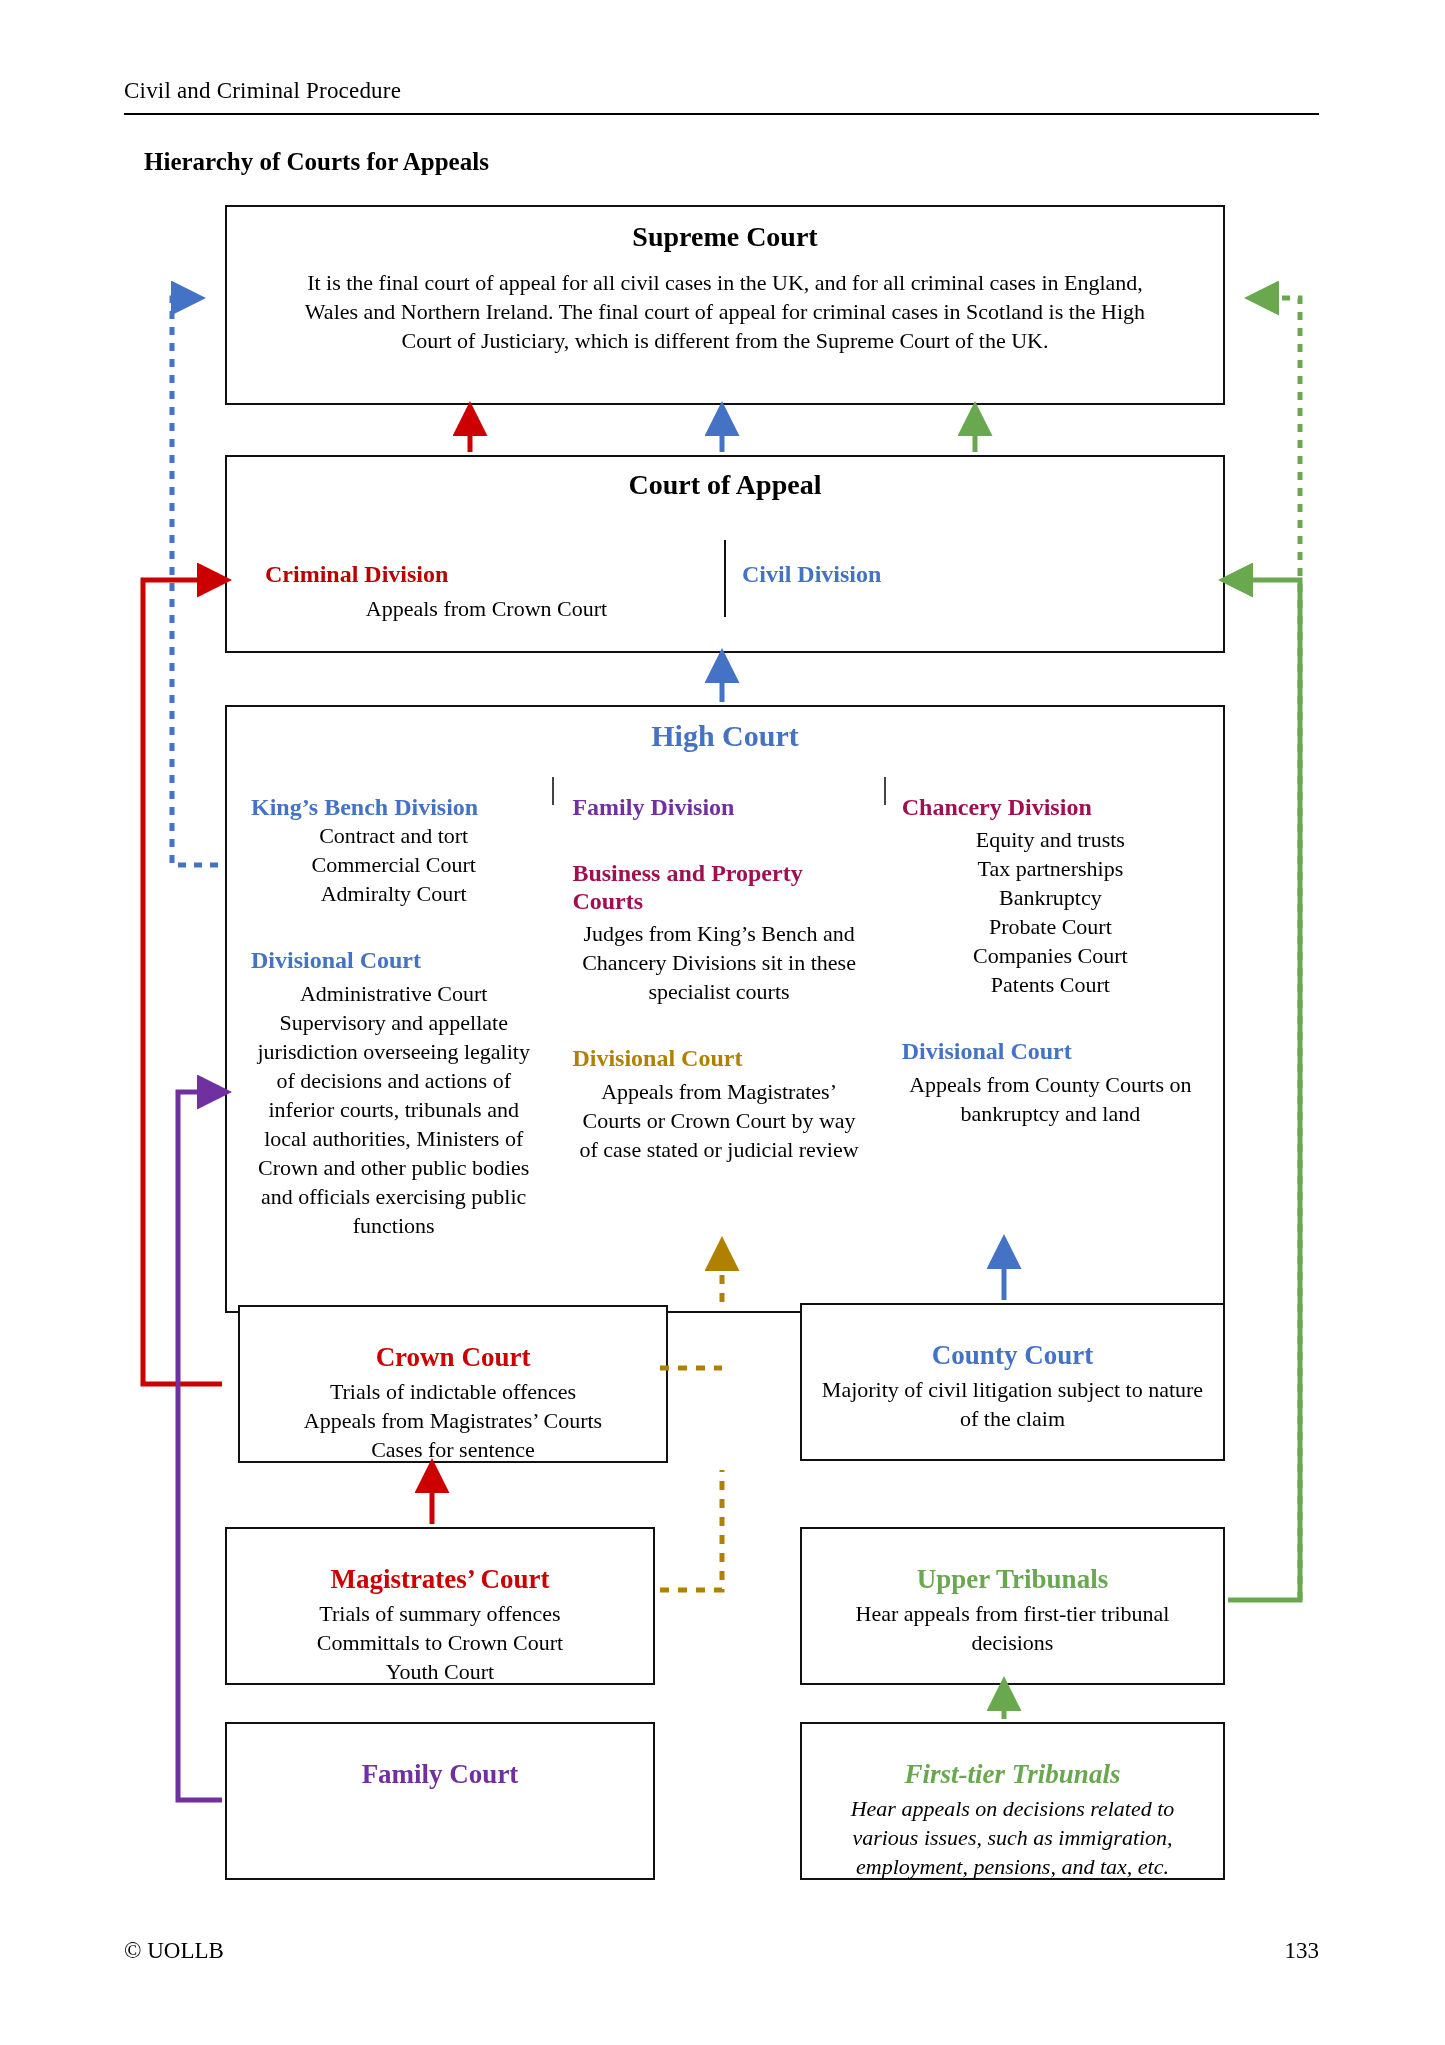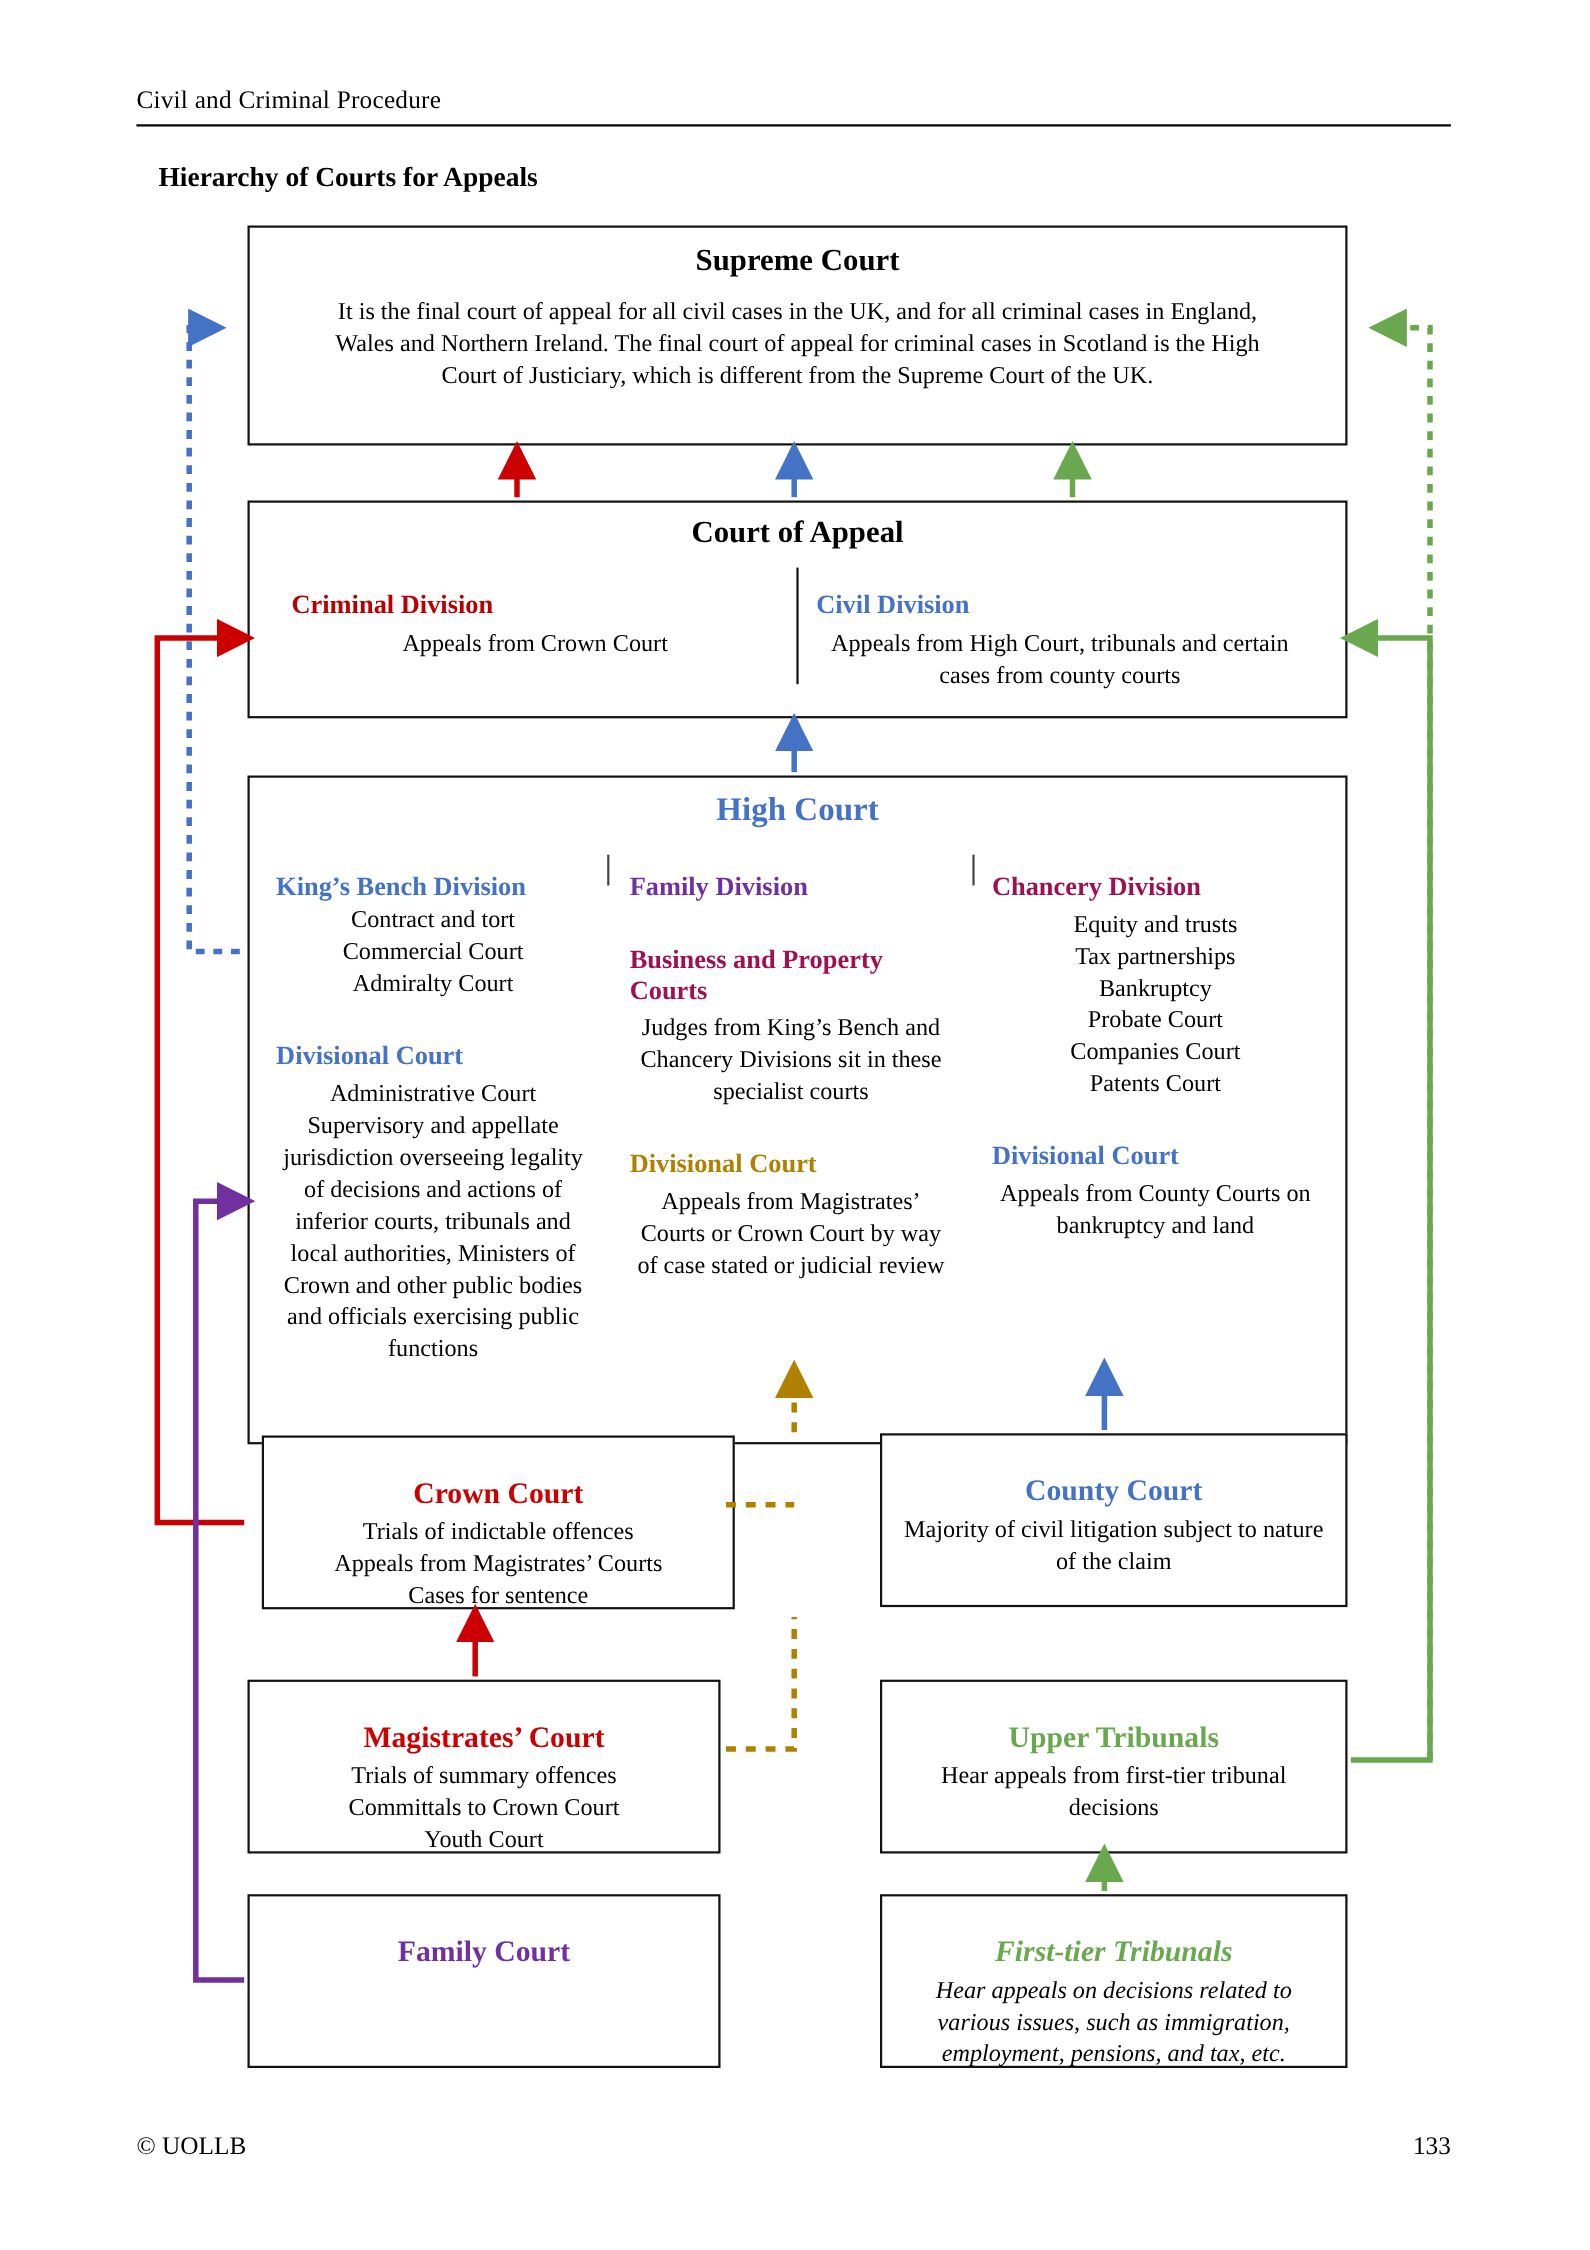--- a/index.html
+++ b/index.html
@@ -25,21 +25,21 @@
   .c-darkred{color:#BB0000;}
   .c-blue{color:#4472C4;}
   .c-purple{color:#7030A0;}
   .c-magenta{color:#A01050;}
   .c-gold{color:#B08000;}
   .c-green{color:#6AA84F;}
   .c-black{color:#000;}
 
   
   #supreme  {left:225px;  top:205px;  width:1000px; height:200px; padding:14px 34px 0;}
-  #appeal   {left:225px;  top:455px;  width:1000px; height:198px; padding:12px 22px 0;}
+  #appeal   {left:225px;  top:455px;  width:1000px; height:198px; padding:12px 22px 0;gap:24px;}
   #high     {left:225px;  top:705px;  width:1000px; height:608px; padding:12px 18px 16px;}
   #crown    {left:238px;  top:1305px; width:430px;  height:158px; padding:12px 14px 0;}
   #county   {left:800px;  top:1303px; width:425px;  height:158px; padding:12px 18px 0;}
   #mags     {left:225px;  top:1527px; width:430px;  height:158px; padding:12px 14px 0;}
   #upper    {left:800px;  top:1527px; width:425px;  height:158px; padding:12px 18px 0;}
   #family   {left:225px;  top:1722px; width:430px;  height:158px; padding:12px 14px 0;}
   #firsttier{left:800px;  top:1722px; width:425px;  height:158px; padding:12px 14px 0;font-style:italic;}
 
   
   .ca-cols{display:flex;width:100%;margin-top:14px;}
@@ -79,21 +79,20 @@
   <div class="box" id="appeal">
     <div class="b-title c-black">Court of Appeal</div>
     <div class="ca-cols">
       <div class="ca-col">
         <div class="b-sub c-darkred">Criminal Division</div>
         <div class="b-body" style="margin-top:5px;">Appeals from Crown Court</div>
       </div>
       <div class="ca-div"></div>
       <div class="ca-col">
         <div class="b-sub c-blue">Civil Division</div>
-        <div class="b-body" style="margin-top:5px;">Appeals from High Court, tribunals and certain cases from county courts</div>
       </div>
     </div>
   </div>
 
   <div class="box" id="high">
     <div class="b-title c-blue" style="font-size:30px;">High Court</div>
 
     <div class="hc-cols">
 
       <div class="hc-col left">

